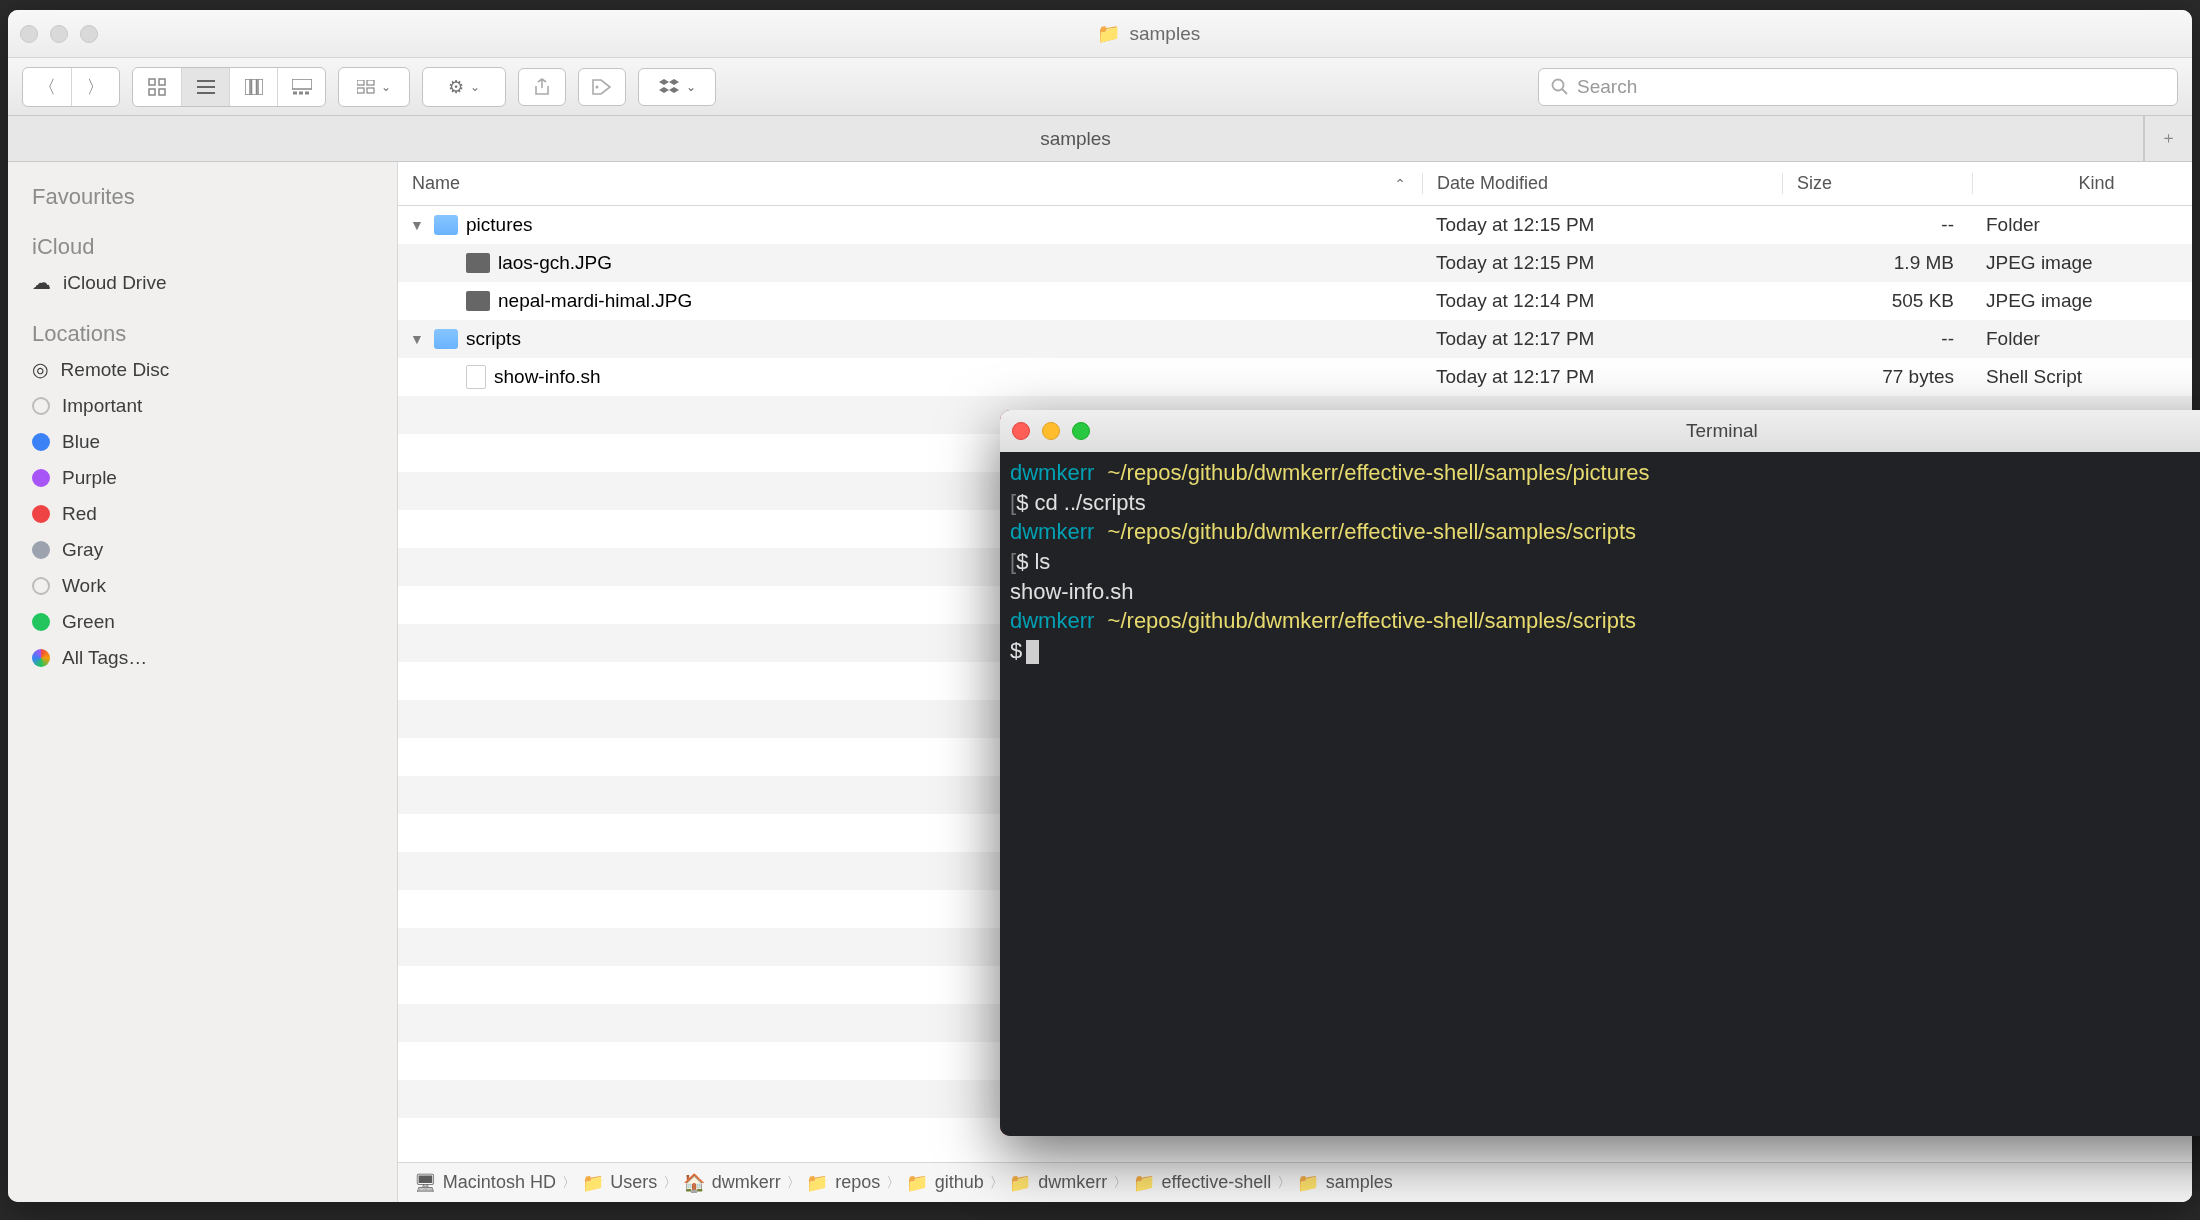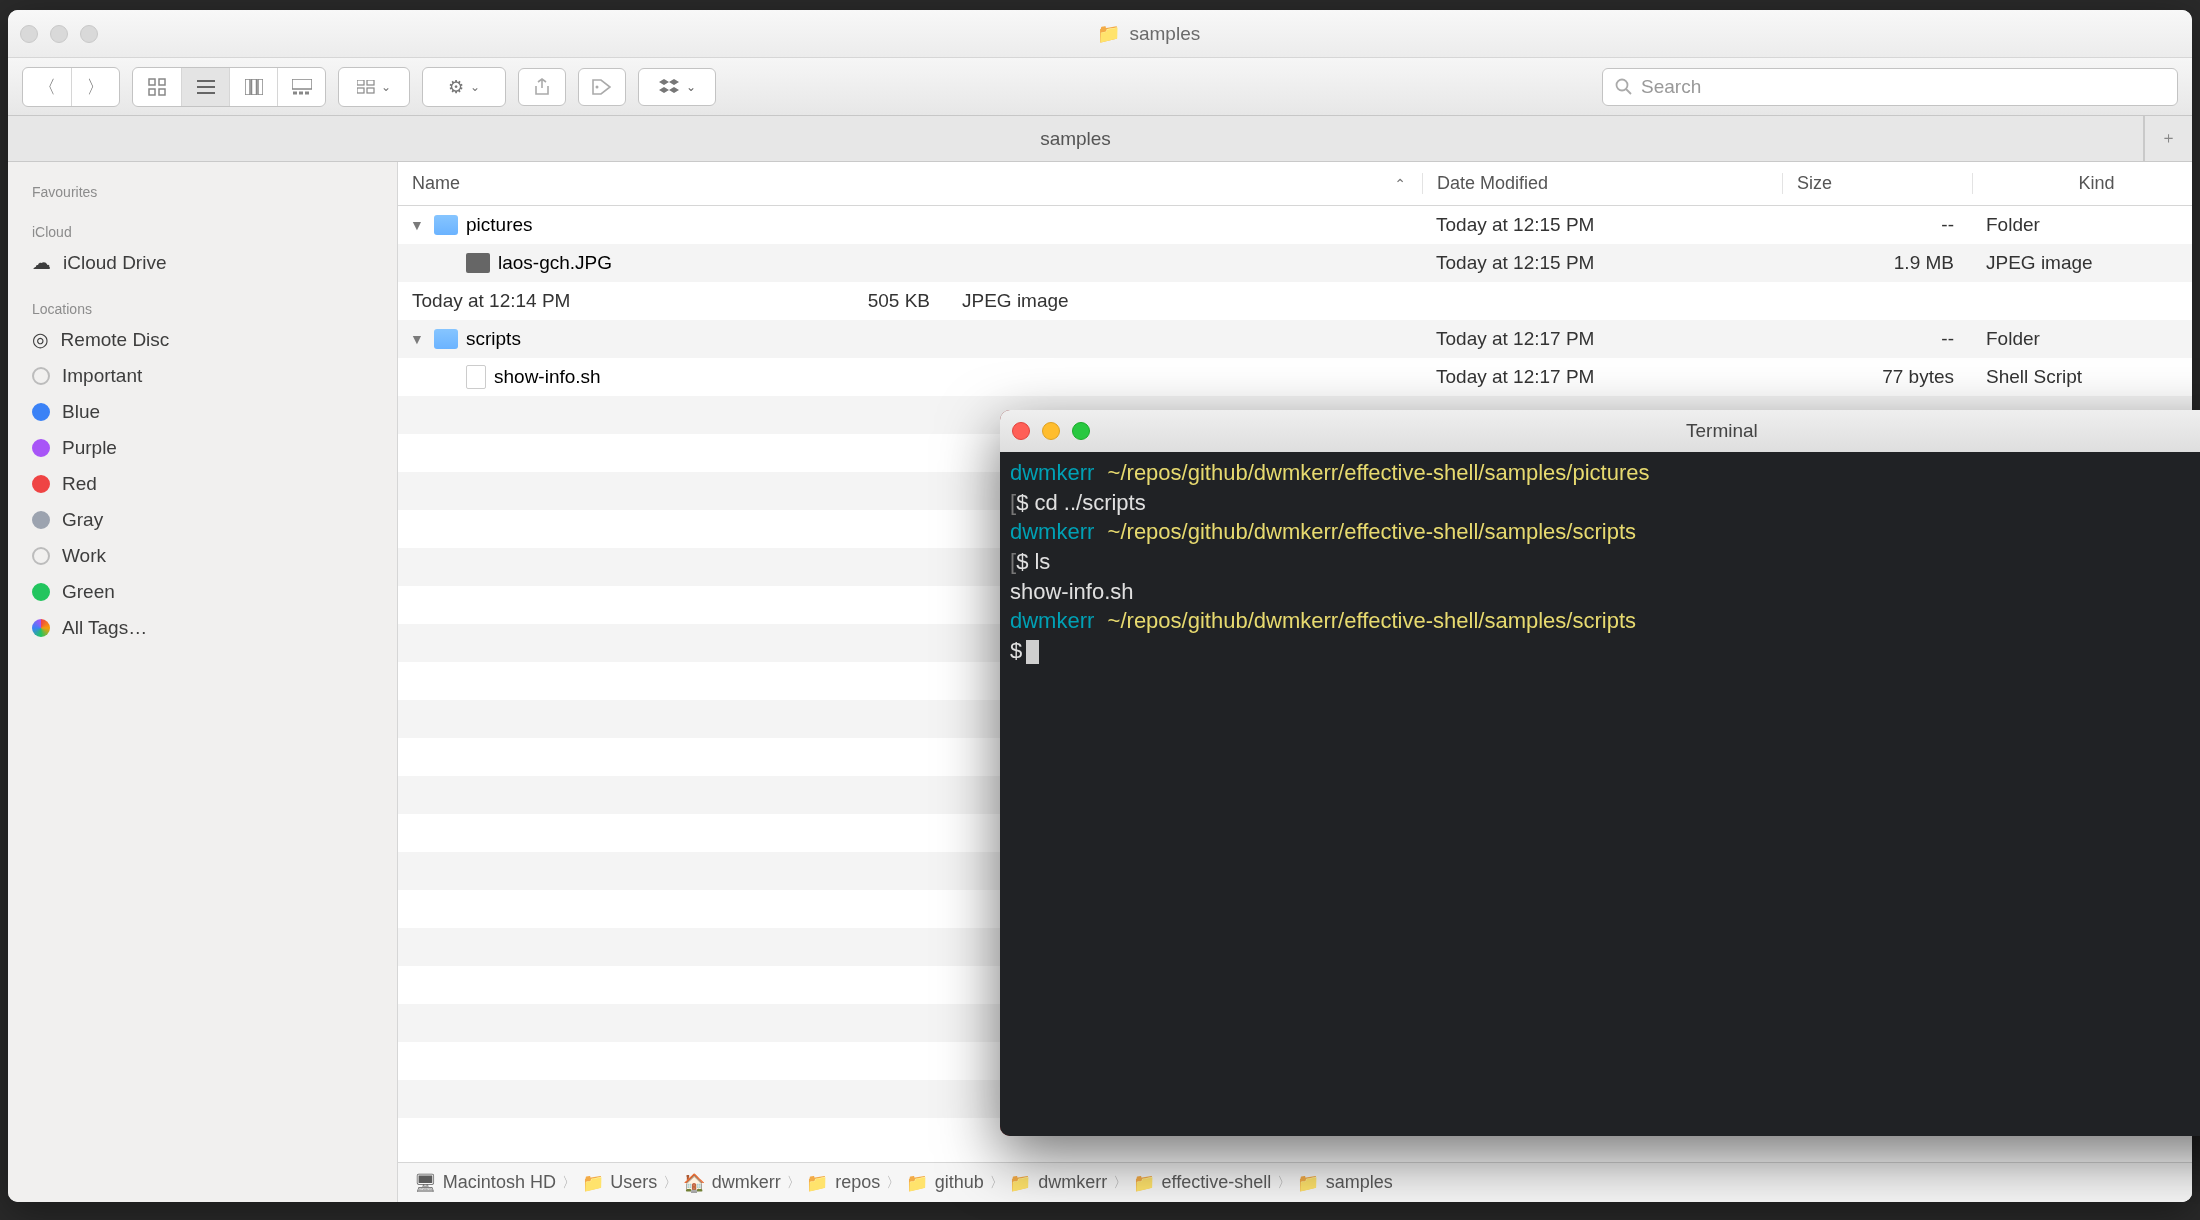--- a/index.html
+++ b/index.html
@@ -35,30 +35,30 @@
   height: 58px;
   background: linear-gradient(#f6f6f6,#e7e7e7);
   border-bottom: 1px solid #c7c7c7;
   display:flex; align-items:center; padding:0 14px; gap:12px;
 }
 .seg { display:flex; border:1px solid #c3c3c3; border-radius:6px; overflow:hidden; background:#fff; }
 .seg button { width:48px; height:38px; border:none; background:transparent; display:flex; align-items:center; justify-content:center; color:#777; font-size:18px; }
 .seg button + button { border-left:1px solid #d6d6d6; }
 .seg button.active { background:#e4e4e4; }
 .single { width:48px; height:38px; border:1px solid #c3c3c3; border-radius:6px; background:#fff; display:flex; align-items:center; justify-content:center; color:#888; }
-.search { margin-left:auto; display:flex; align-items:center; width:576px; height:38px; border:1px solid #c3c3c3; border-radius:6px; background:#fff; padding:0 12px; color:#999; gap:8px; font-size:19px;}
+.search { margin-left:auto; display:flex; align-items:center; width:640px; height:38px; border:1px solid #c3c3c3; border-radius:6px; background:#fff; padding:0 12px; color:#999; gap:8px; font-size:19px;}
 .dropbox-btn { width:78px; height:38px; border:1px solid #c3c3c3; border-radius:6px; background:#fff; display:flex; align-items:center; justify-content:center; gap:6px; color:#666; }
 
 .tabbar { height:46px; background:#e7e7e7; border-bottom:1px solid #c9c9c9; display:flex; align-items:stretch; }
 .tab { flex:1; display:flex; align-items:center; justify-content:center; font-size:19px; color:#555; border-right:1px solid #c9c9c9; }
 .tab-add { width:48px; display:flex; align-items:center; justify-content:center; color:#888; border-left:1px solid #c9c9c9; }
 
 .body { flex:1; display:flex; overflow:hidden; }
 .sidebar { width:390px; background:#f1f0ef; border-right:1px solid #d6d6d6; padding:16px 0; font-size:19px; color:#555; overflow:auto;}
-.sb-section { padding:6px 24px 4px; color:#8c8c8c; font-size:14px; font-weight:500; }
+.sb-section { padding:6px 24px 4px; color:#8c8c8c; font-size:22px; font-weight:500; }
 .sb-item { display:flex; align-items:center; gap:12px; padding:7px 24px; color:#3d3d3d; }
 .sb-dot { width:18px; height:18px; border-radius:50%; border:2px solid #bcbcbc; flex-shrink:0; }
 .dot-blue{background:#3b82f6;border-color:#3b82f6;} .dot-purple{background:#a855f7;border-color:#a855f7;}
 .dot-red{background:#ef4444;border-color:#ef4444;} .dot-gray{background:#9ca3af;border-color:#9ca3af;}
 .dot-green{background:#22c55e;border-color:#22c55e;}
 
 .content { flex:1; display:flex; flex-direction:column; background:#fff; }
 .cols { height:44px; border-bottom:1px solid #d6d6d6; display:flex; align-items:center; font-size:18px; color:#555; background:#fff;}
 .col-name{flex:1; padding-left:14px; display:flex; align-items:center; justify-content:space-between; padding-right:16px;}
 .col-date{width:360px; padding-left:14px; border-left:1px solid #e3e3e3;}
@@ -276,20 +276,25 @@
             <div class="c-name indent-1">
               <span class="disclosure"></span>
               <span class="img-icon"></span>
               <span>laos-gch.JPG</span>
             </div>
             <div class="c-date">Today at 12:15 PM</div>
             <div class="c-size">1.9 MB</div>
             <div class="c-kind">JPEG image</div>
           </div>
           <div class="row">
+            <div class="c-name indent-1">
+              <span class="disclosure"></span>
+              <span class="img-icon"></span>
+              <span>nepal-mardi-himal.JPG</span>
+            </div>
             <div class="c-date">Today at 12:14 PM</div>
             <div class="c-size">505 KB</div>
             <div class="c-kind">JPEG image</div>
           </div>
           <div class="row">
             <div class="c-name indent-0">
               <span class="disclosure">▼</span>
               <span class="folder-icon"></span>
               <span>scripts</span>
             </div>

